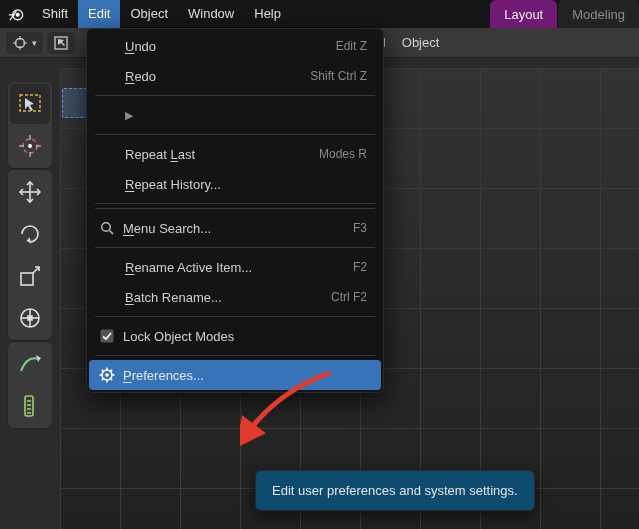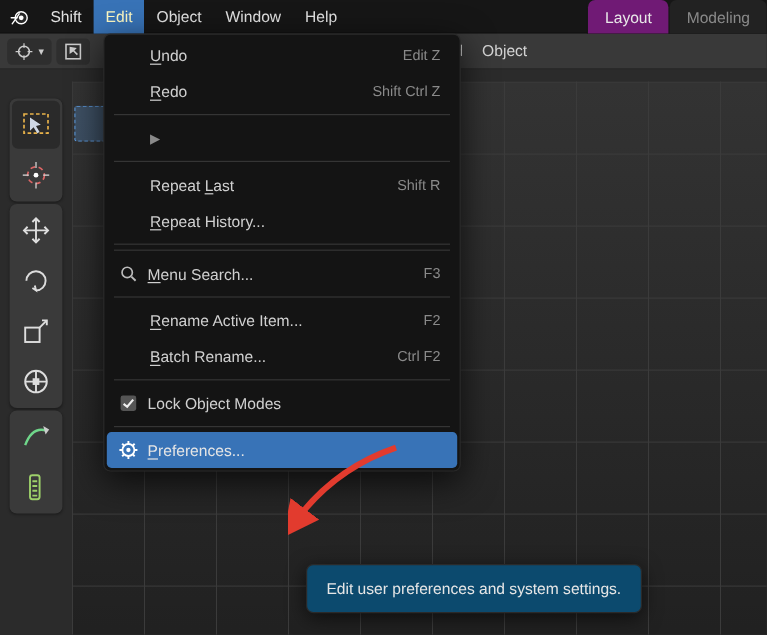--- a/index.html
+++ b/index.html
@@ -345,21 +345,21 @@
   </div>
   <div class="menu-sep"></div>
   <div class="menu-item">
     <span class="mi-icon"></span>
     <span class="mi-sub">▶</span>
   </div>
   <div class="menu-sep"></div>
   <div class="menu-item">
     <span class="mi-icon"></span>
     <span class="mi-text">Repeat <span class="u">L</span>ast</span>
-    <span class="mi-short">Shift R</span>
+    <span class="mi-short">Modes R</span>
   </div>
   <div class="menu-item">
     <span class="mi-icon"></span>
     <span class="mi-text"><span class="u">R</span>epeat History...</span>
   </div>
   <div class="menu-sep"></div>
   <div class="menu-sep"></div>
   <div class="menu-item has-icon">
     <span class="mi-icon">
       <svg width="16" height="16" viewBox="0 0 16 16">

